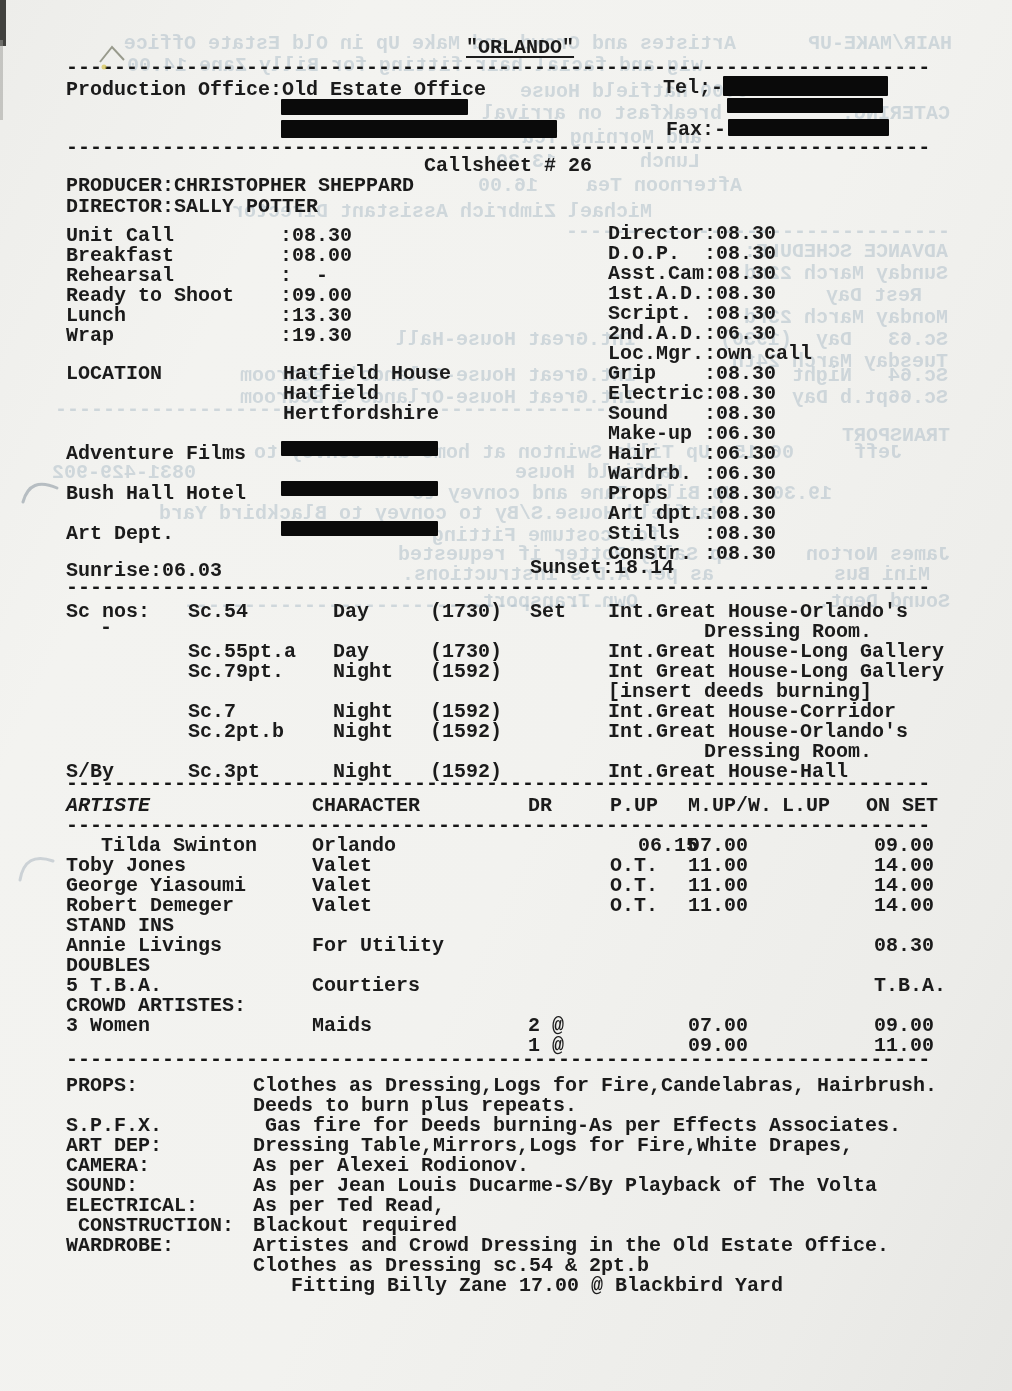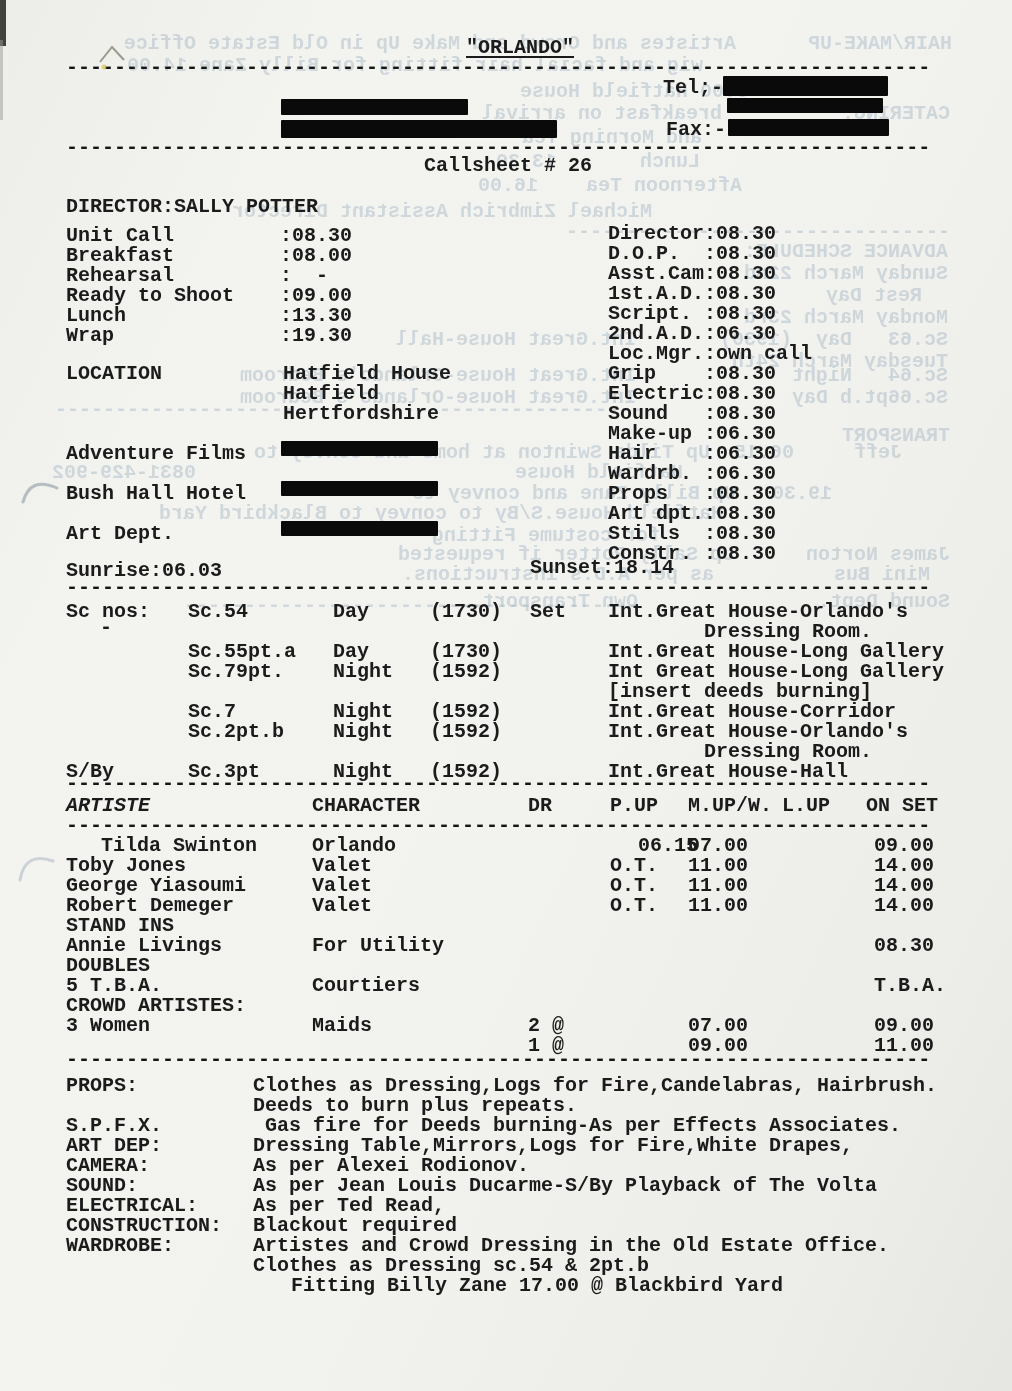--- a/index.html
+++ b/index.html
@@ -51,30 +51,32 @@
       <div class="gh" style="left: 412px; top: 484px; width: 420px;">19.30   Up Billy Zane and convey to</div>
       <div class="gh" style="left: 159px; top: 504px; width: 564px;">Hatfield House.S/By to convey to Blackbird Yard</div>
       <div class="gh" style="left: 432px; top: 526px; width: 228px;">for costume Fitting</div>
       <div class="gh" style="left: 398px; top: 545px; width: 552px;">James Norton      Up Sally Potter if requested</div>
       <div class="gh" style="left: 402px; top: 565px; width: 528px;">Mini Bus          as per A.D.s instructions.</div>
       <div class="gh" style="left: 470px; top: 592px; width: 480px;">Sound Dept.               Own Transport.</div>
       <div class="gh" style="left: 184px; top: 596px; width: 456px;">--------------------------------------</div>
     </div>
 
   <div class="ln title" style="left:466px;top:38px">"ORLANDO"</div>
+  <div class="ln" style="left:66px;top:80px">Production Office:Old Estate Office</div>
   <div class="ln" style="left:663px;top:78px">Tel;-</div>
   <div class="ln" style="left:666px;top:120px">Fax:-</div>
 
   <div class="bar" style="left:281px;top:99px;width:187px;height:16px"></div>
   <div class="bar" style="left:281px;top:120px;width:276px;height:18px"></div>
   <div class="bar" style="left:723px;top:76px;width:165px;height:20px"></div>
   <div class="bar" style="left:727px;top:98px;width:156px;height:15px"></div>
   <div class="bar" style="left:728px;top:119px;width:161px;height:17px"></div>
 
   <div class="ln" style="left:424px;top:156px">Callsheet # 26</div>
+  <div class="ln" style="left:66px;top:176px">PRODUCER:CHRISTOPHER SHEPPARD</div>
   <div class="ln" style="left:66px;top:197px">DIRECTOR:SALLY POTTER</div>
 
   <div class="ln" style="left:66px;top:364px">LOCATION</div>
   <div class="ln" style="left:283px;top:364px">Hatfield House</div>
   <div class="ln" style="left:283px;top:384px">Hatfield</div>
   <div class="ln" style="left:283px;top:404px">Hertfordshire</div>
 
   <div class="ln" style="left:66px;top:444px">Adventure Films</div>
   <div class="bar" style="left:281px;top:441px;width:157px;height:15px"></div>
   <div class="ln" style="left:66px;top:484px">Bush Hall Hotel</div>
@@ -203,21 +205,21 @@
       <div class="ln" style="left: 66px; top: 1116px;">S.P.F.X.</div>
       <div class="ln" style="left: 265px; top: 1116px;">Gas fire for Deeds burning-As per Effects Associates.</div>
       <div class="ln" style="left: 66px; top: 1136px;">ART DEP:</div>
       <div class="ln" style="left: 253px; top: 1136px;">Dressing Table,Mirrors,Logs for Fire,White Drapes,</div>
       <div class="ln" style="left: 66px; top: 1156px;">CAMERA:</div>
       <div class="ln" style="left: 253px; top: 1156px;">As per Alexei Rodionov.</div>
       <div class="ln" style="left: 66px; top: 1176px;">SOUND:</div>
       <div class="ln" style="left: 253px; top: 1176px;">As per Jean Louis Ducarme-S/By Playback of The Volta</div>
       <div class="ln" style="left: 66px; top: 1196px;">ELECTRICAL:</div>
       <div class="ln" style="left: 253px; top: 1196px;">As per Ted Read,</div>
-      <div class="ln" style="left: 66px; top: 1216px;">CONSTRUCTION:</div>
+      <div class="ln" style="left: 78px; top: 1216px;">CONSTRUCTION:</div>
       <div class="ln" style="left: 253px; top: 1216px;">Blackout required</div>
       <div class="ln" style="left: 66px; top: 1236px;">WARDROBE:</div>
       <div class="ln" style="left: 253px; top: 1236px;">Artistes and Crowd Dressing in the Old Estate Office.</div>
       <div class="ln" style="left: 253px; top: 1256px;">Clothes as Dressing sc.54 &amp; 2pt.b</div>
       <div class="ln" style="left: 253px; top: 1276px; margin-left: 38px;">Fitting Billy Zane 17.00 @ Blackbird Yard</div>
     </div>
 
   <svg class="marks" width="1012" height="1391">
     <path d="M100,62 L112,47 L124,60" fill="none" stroke="#7b7e6c" stroke-width="2" opacity="0.75"></path>
     <circle cx="104" cy="67" r="2.5" fill="#d6c34a" opacity="0.7"></circle>

